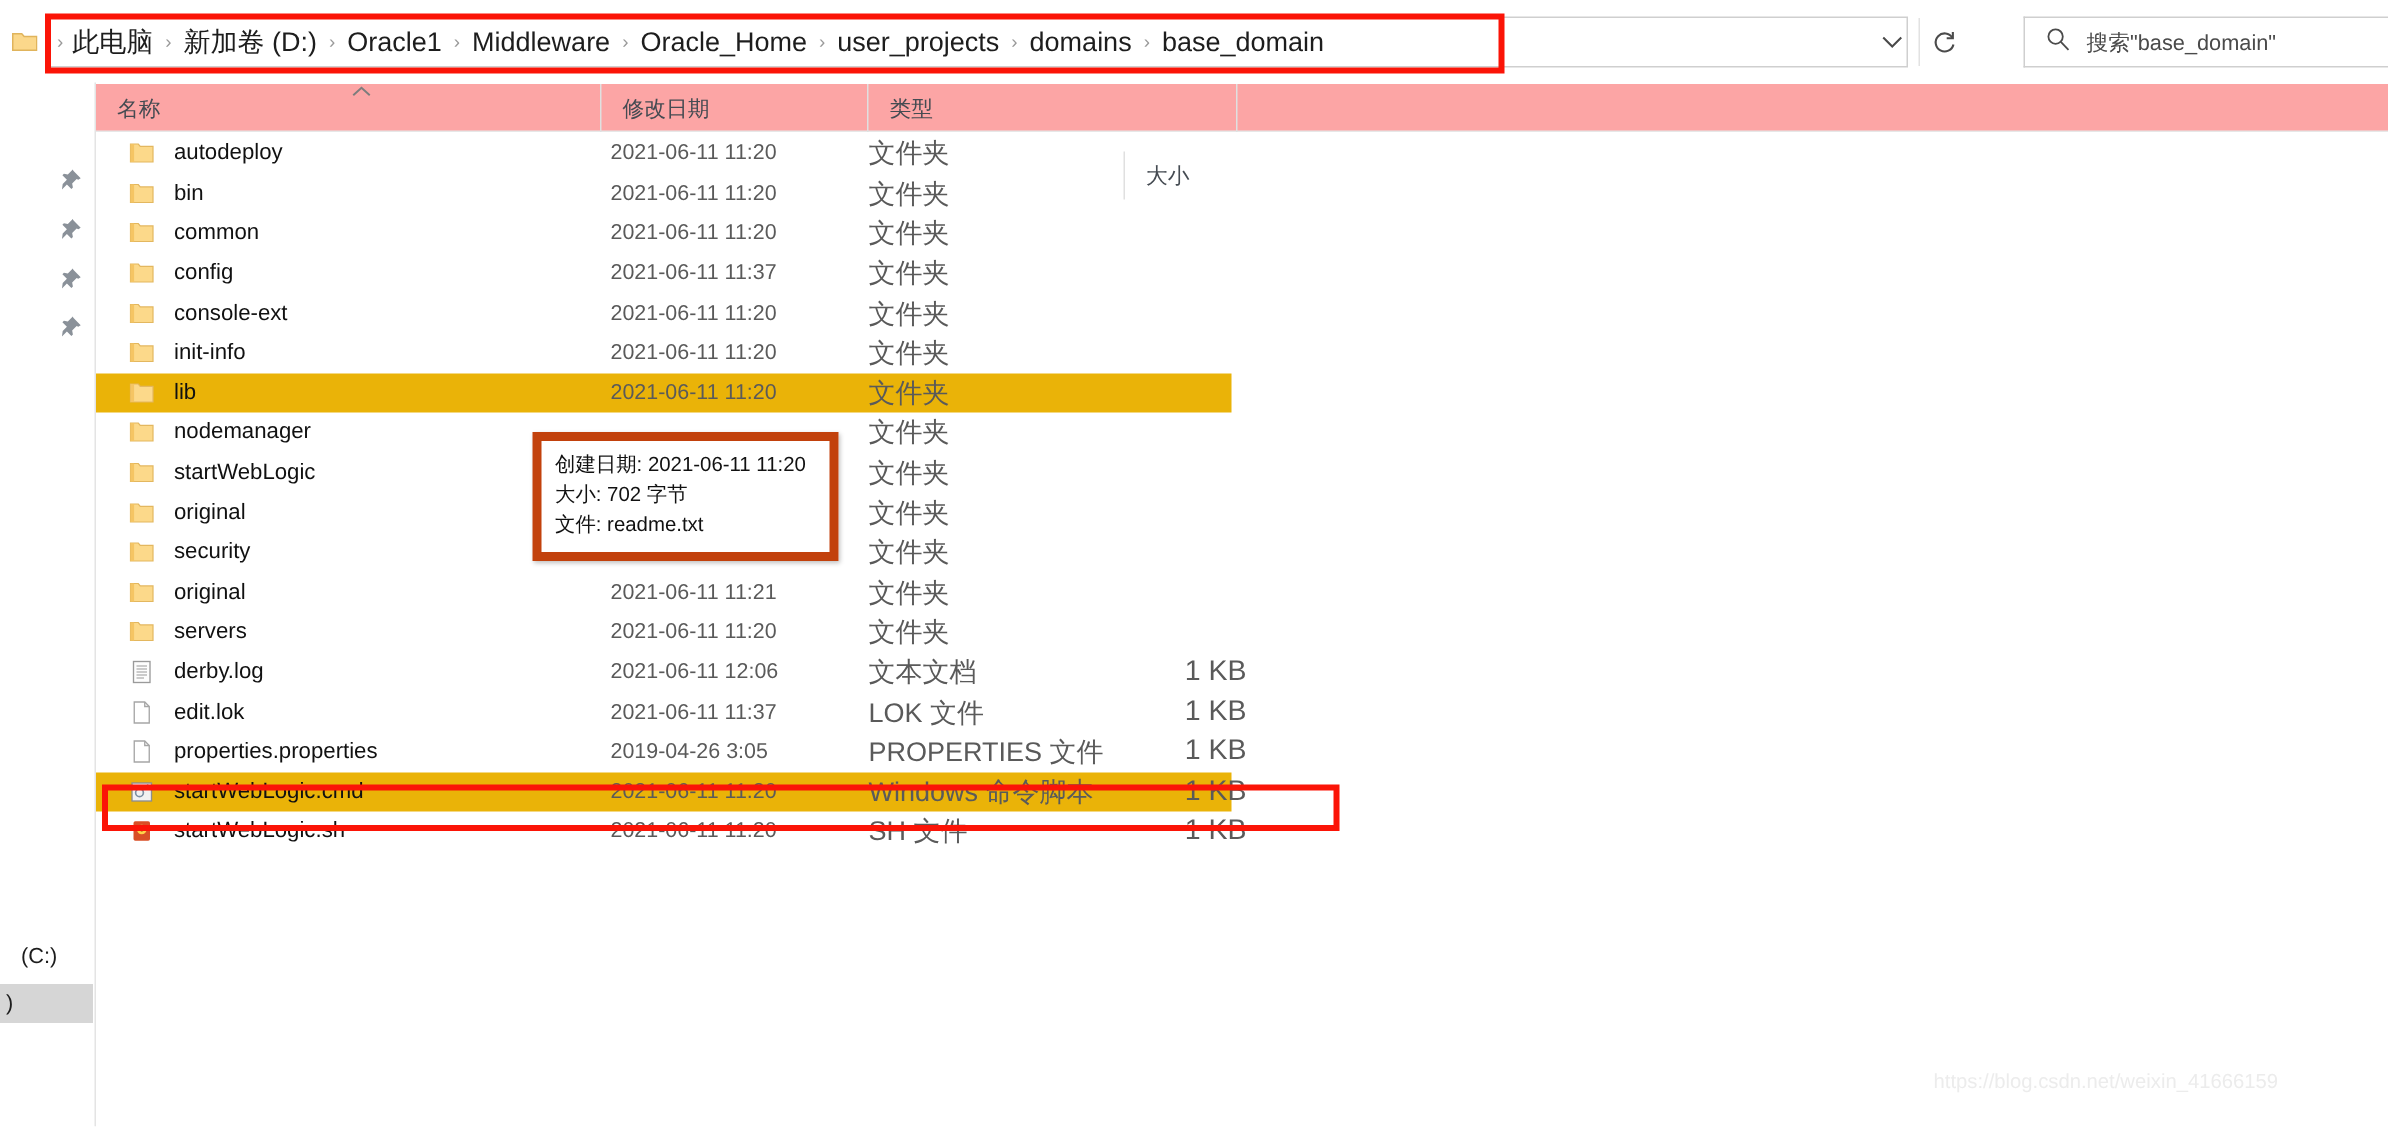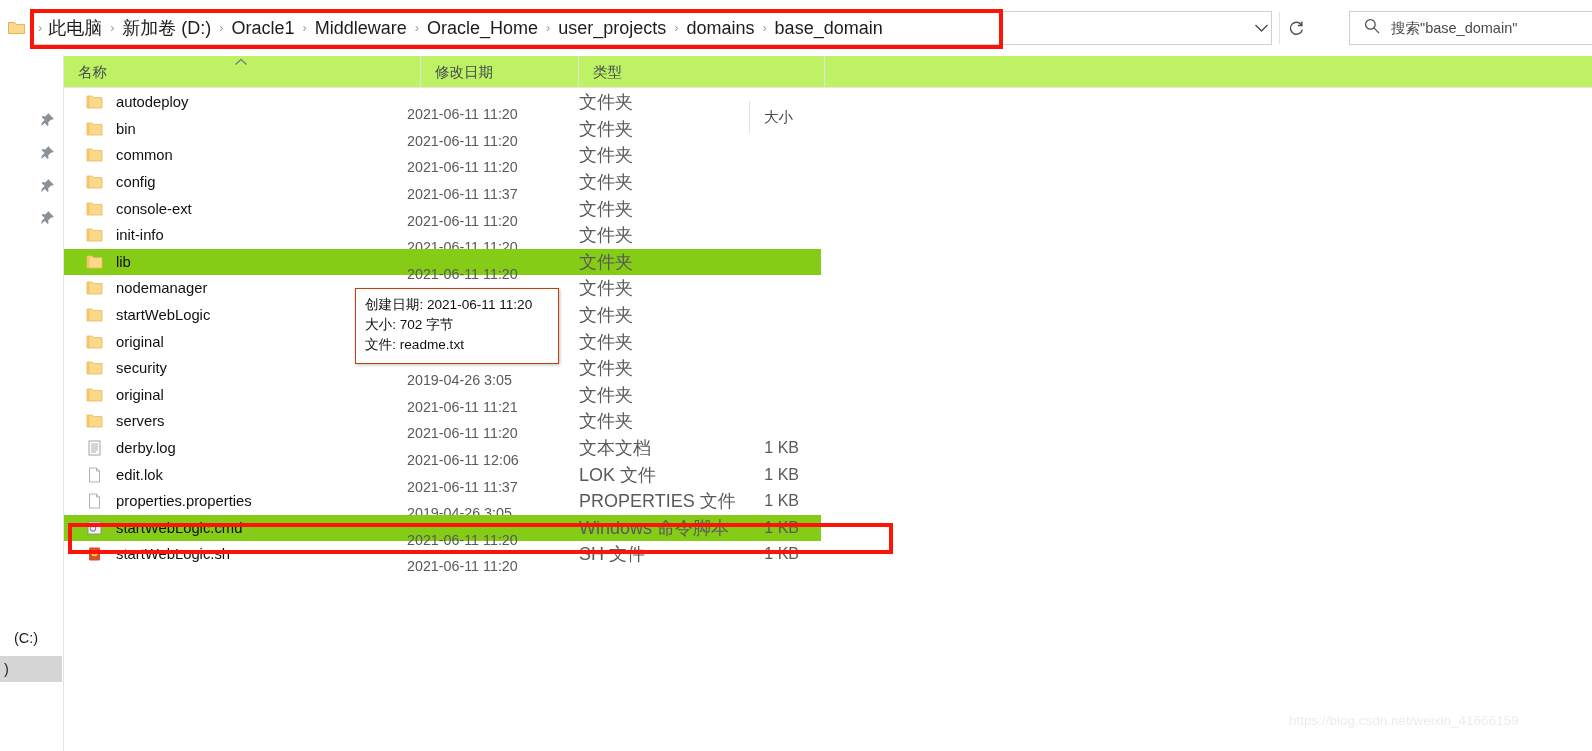--- a/index.html
+++ b/index.html
@@ -72,64 +72,64 @@
   }
   .pin { position: absolute; left: 40px; width: 15px; height: 15px; }
   .nav-drive {
     position: absolute; font-size: 14.5px; color: #1d1d1d; white-space: nowrap;
   }
   .nav-drive.sel { background: #d6d6d6; }
 
   
   .colhead {
     position: absolute; left: 64px; top: 56px; width: 1528px; height: 32px;
-    background: #bef264; border-bottom: 1px solid #e7e7e7; text-decoration: underline;
+    background: #fca5a5; border-bottom: 1px solid #e7e7e7; text-decoration: underline;
   }
   .col {
     position: absolute; top: 0; height: 32px; display: flex; align-items: center;
     font-size: 14.5px; color: #454b52;
   }
   .col span { padding-left: 14px; }
   .col.sep { border-left: 1px solid #e0e0e0; }
   .sortcaret {
     position: absolute; left: 234px; top: 52px; width: 14px; height: 8px; z-index: 5;
   }
 
   
   .filelist { position: absolute; left: 64px; top: 89px; width: 1528px; }
   .row {
     position: relative; height: 26.6px; width: 757px;
   }
-  .row.selected { background: #84cc16; }
+  .row.selected { background: #eab308; }
   .cell-name {
     position: absolute; left: 22px; top: 0; height: 26.6px;
     display: flex; align-items: center; gap: 13px;
     font-size: 14.8px; color: #111; white-space: nowrap;
   }
   .cell-date {
     position: absolute; left: 343px; top: 0; height: 26.6px;
     display: flex; align-items: center;
-    font-size: 14.3px; color: #5a5a5a; white-space: nowrap; margin-top: 12px;
+    font-size: 14.3px; color: #5a5a5a; white-space: nowrap;
   }
   .cell-type {
     position: absolute; left: 515px; top: 0; height: 26.6px;
     display: flex; align-items: center;
     font-size: 18px; color: #5a5a5a; white-space: nowrap;
   }
   .cell-size {
-    position: absolute; left: 640px; top: 0; width: 95px; height: 26.6px;
+    position: absolute; left: 672px; top: 0; width: 95px; height: 26.6px;
     display: flex; align-items: center; justify-content: flex-end;
-    font-size: 16px; color: #5a5a5a; white-space: nowrap;
+    font-size: 19px; color: #5a5a5a; white-space: nowrap;
   }
   .ico { width: 17px; height: 16px; flex: 0 0 auto; display:block; }
 
   
   .tooltip {
     position: absolute; left: 355px; top: 288px; width: 204px;
-    background: #ffffff; border: 1px solid #c2410c;
+    background: #ffffff; border: 6px solid #c2410c;
     padding: 6px 9px 8px 9px;
     box-shadow: 1px 1px 3px rgba(0,0,0,0.25);
     z-index: 30;
   }
   .tt-line { font-size: 13.6px; color: #111; line-height: 20px; white-space: nowrap; }
 
   
   .watermark {
     position: absolute; left: 1289px; top: 713px;
     font-size: 13.5px; color: #ececec; white-space: nowrap;
@@ -218,21 +218,21 @@
     </span>
 
     <div class="nav-drive" style="left:14px; top:575px;">(C:)</div>
     <div class="nav-drive sel" style="left:0px; top:601px; width:62px; height:26px; padding-left:4px; line-height:26px;">)</div>
   </div>
 
   <div class="colhead">
     <div class="col" style="left:0px;   width:336px;">
         <span>名称</span>
       </div>
-    <div class="col sep" style="left:356px; width:178px;text-align:center;">
+    <div class="col sep" style="left:336px; width:178px;text-align:center;">
         <span>修改日期</span>
       </div>
     <div class="col sep" style="left:514px; width:145px;">
         <span>类型</span>
       </div>
     <div class="col sep" style="left:685px; width:101px;margin-top:45px;">
         <span>大小</span>
       </div>
     <div class="col sep" style="left:760px; width:1px;"></div>
   </div>

